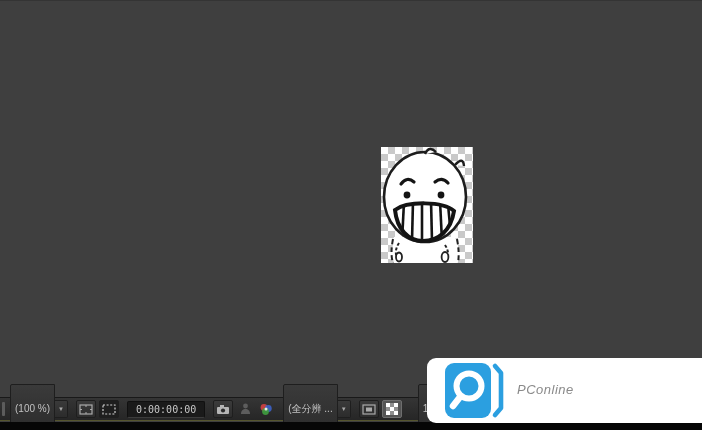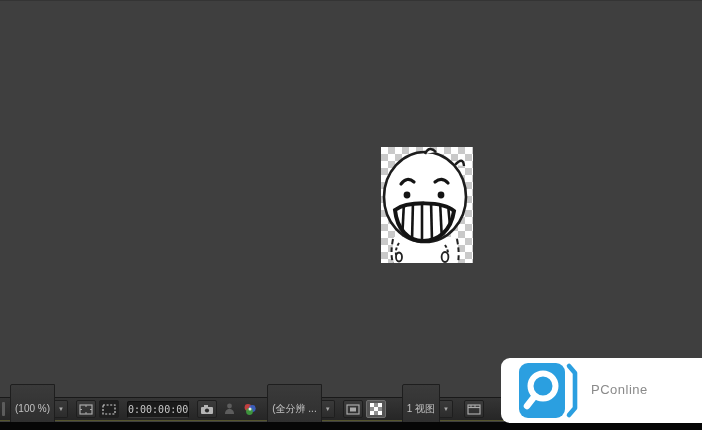--- a/index.html
+++ b/index.html
@@ -29,31 +29,31 @@
        background:linear-gradient(#3a3a3a,#2c2c2c);border:1px solid #1e1e1e;border-left:none;
        border-radius:0 2px 2px 0;font-size:6px;color:#a8a8a8;}
   .dd{display:flex;align-items:center;flex:none;}
   .icon-btn{width:20px;height:18px;box-sizing:border-box;flex:none;
        display:flex;align-items:center;justify-content:center;
        background:linear-gradient(#3b3b3b,#2d2d2d);border:1px solid #1e1e1e;border-radius:2px;}
   .icon-btn.pressed{background:#1e1e1e;}
   .icon-btn.active{background:#545454;border-color:#6e6e6e;}
   .plain-icon{width:18px;height:18px;flex:none;display:flex;align-items:center;justify-content:center;}
   .timecode{flex:none;background:#1a1a1a;border:1px solid #101010;border-bottom-color:#3c3c3c;
-       border-radius:2px;padding:2px 0;color:#c8c8c8;height:11px;line-height:11px;
+       border-radius:2px;padding:2px 8px;color:#c8c8c8;height:11px;line-height:11px;
        font-family:"DejaVu Sans Mono",monospace;font-size:10px;}
   .gap-s{width:2px;flex:none;} .gap-m{width:5px;flex:none;}
 
   
   .strip{position:absolute;left:0;top:422px;width:702px;height:8px;background:#060606;}
 
   
-  .watermark{position:absolute;right:0;bottom:7px;width:201px;height:65px;
+  .watermark{position:absolute;right:0;bottom:7px;width:275px;height:65px;
       background:#fff;border-radius:9px 0 0 9px;display:flex;align-items:center;
-      padding-left:6px;box-sizing:border-box;z-index:9;}
+      padding-left:6px;box-sizing:border-box;z-index:9;font-style:italic;}
   .wm-text{display:flex;flex-direction:column;margin-left:6px;line-height:1;}
   .wm-brand{color:#8a8a8a;font-size:13px;letter-spacing:.5px;margin-bottom:2px;}
   .wm-title{font-size:36px;font-weight:bold;color:#fff;
       -webkit-text-stroke:2px #878787;letter-spacing:2px;}
 </style>
 </head>
 <body>
 
 <div class="screen">
 

